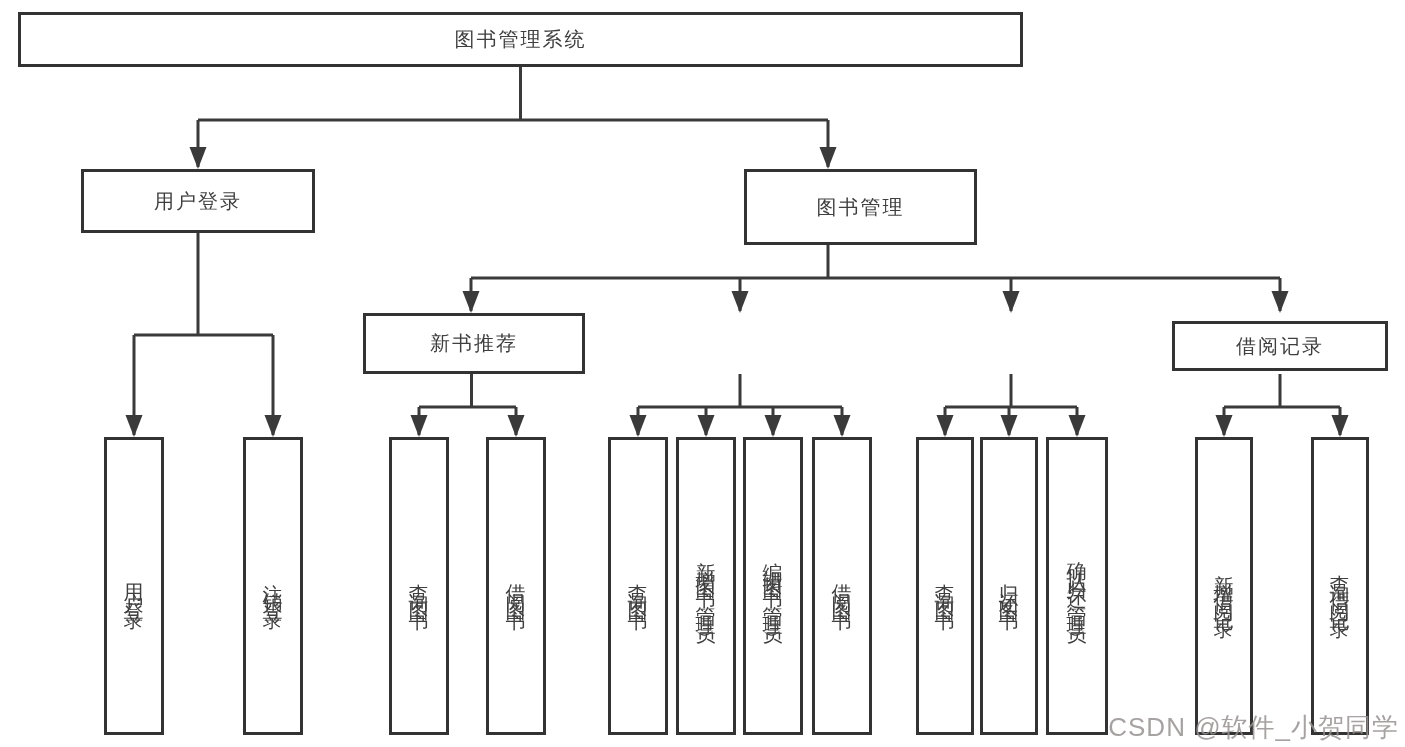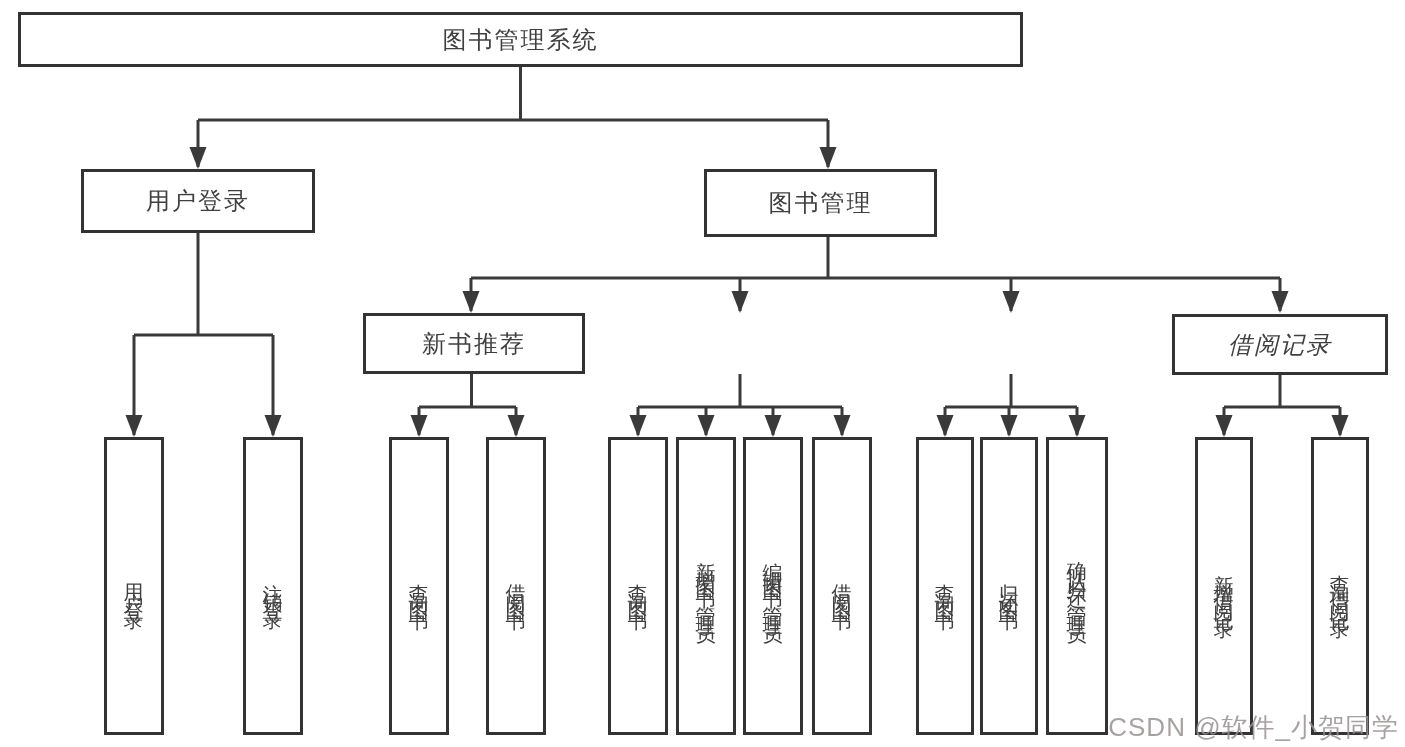--- a/index.html
+++ b/index.html
@@ -26,21 +26,21 @@
     box-sizing: border-box;
     background: #ffffff;
     border: 3px solid #333333;
     display: flex;
     align-items: center;
     justify-content: center;
     color: #3f3f3f;
     z-index: 2;
   }
   .hbox {
-    font-size: 24px;
+    font-size: 20px;
     letter-spacing: 2px;
   }
   .vbox .vtext {
     writing-mode: vertical-rl;
     text-orientation: mixed;
     font-size: 20px;
     line-height: 1;
     letter-spacing: 9px;
     color: #3f3f3f;
     white-space: nowrap;
@@ -98,28 +98,28 @@
       </g>
   </svg>
 
   <div class="hbox" style="left:18px; top:12px; width:1005px; height:55px;">
     <span>图书管理系统</span>
   </div>
 
   <div class="hbox" style="left:81px; top:169px; width:234px; height:64px;">
     <span>用户登录</span>
   </div>
-  <div class="hbox" style="left:704px; top:169px; width:233px; height:68px;text-align:center;">
+  <div class="hbox" style="left:744px; top:169px; width:233px; height:76px;text-align:center;">
     <span>图书管理</span>
   </div>
 
   <div class="hbox" style="left:363px; top:313px; width:222px; height:61px;">
     <span>新书推荐</span>
   </div>
-  <div class="hbox" style="left:1172px; top:314px; width:216px; height:61px;font-style:italic;">
+  <div class="hbox" style="left:1172px; top:321px; width:216px; height:50px;">
     <span>借阅记录</span>
   </div>
 
   <div class="vbox" style="left:104px; top:437px; width:60px; height:298px;">
     <span class="vtext">用户登录</span>
   </div>
   <div class="vbox" style="left:243px; top:437px; width:60px; height:298px;">
     <span class="vtext">注销登录</span>
   </div>
 

